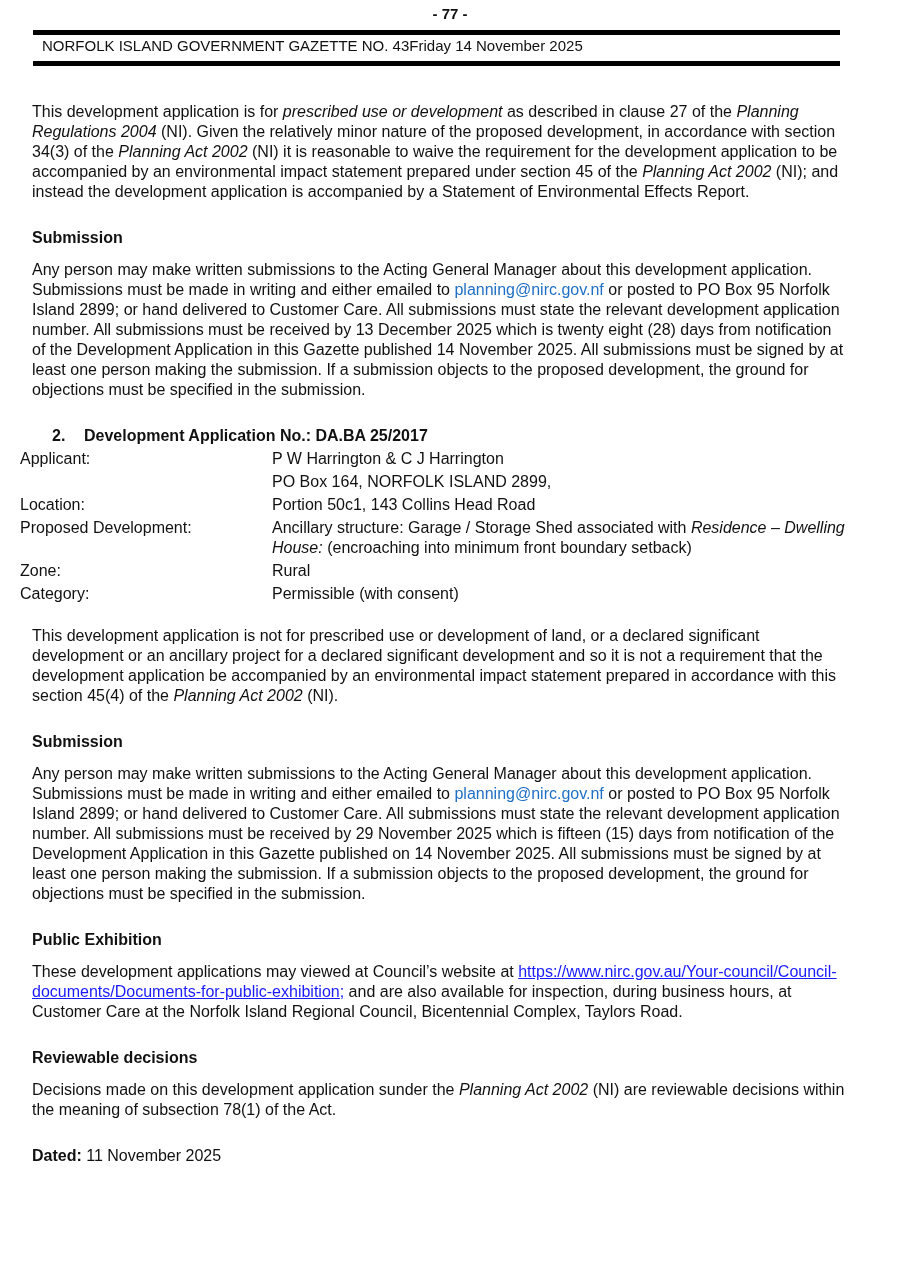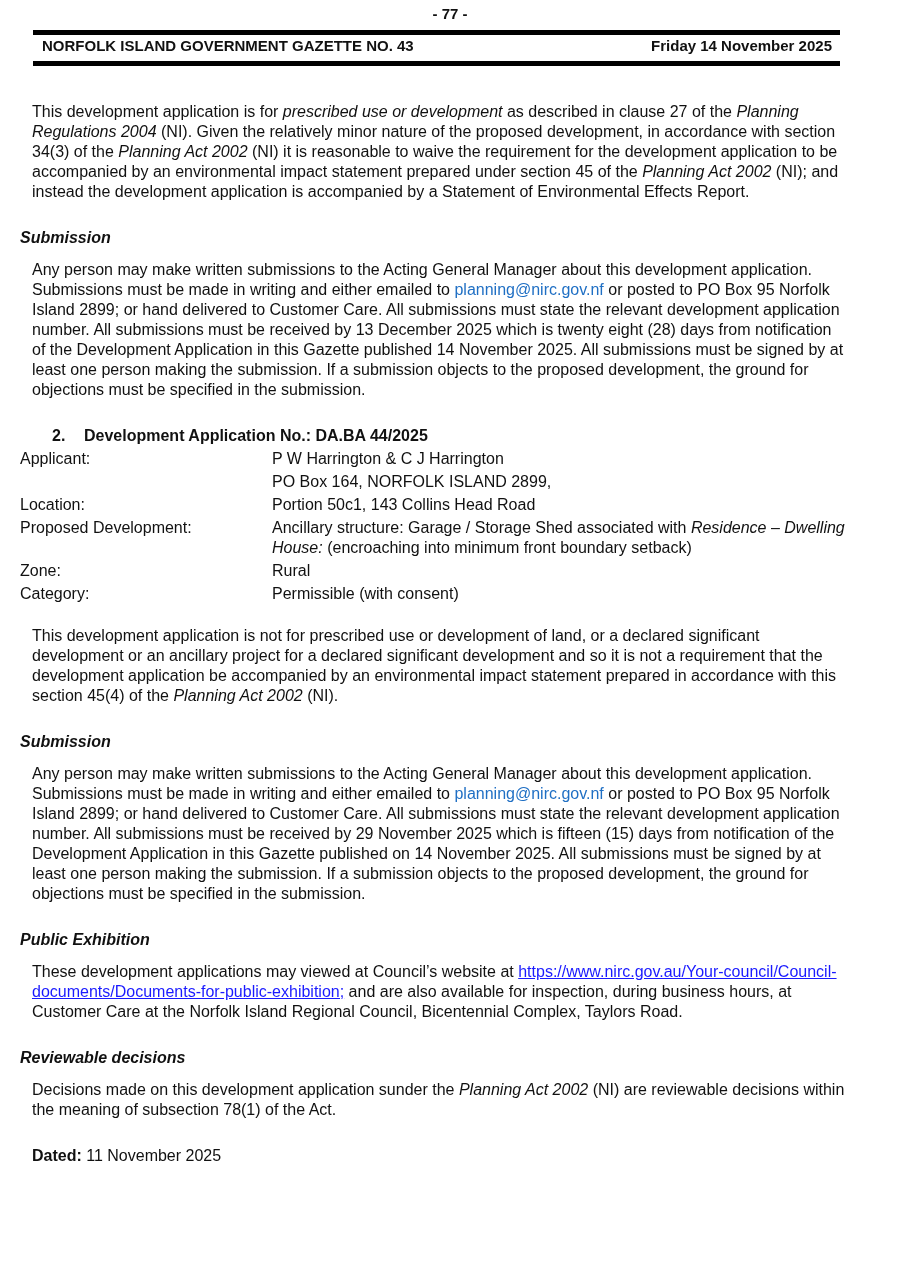--- a/index.html
+++ b/index.html
@@ -10,27 +10,27 @@
   }
   .page-num {
     position: absolute; top: 5px; left: 0; width: 900px; text-align: center;
     font-weight: bold; font-size: 15px;
   }
   .rule { position: absolute; left: 33px; width: 807px; height: 5px; background: #000; }
   .rule.top { top: 30px; }
   .rule.bottom { top: 61px; }
   .masthead {
     position: absolute; top: 37px; left: 42px; width: 790px;
-    display: flex; justify-content: space-between;
-    font-weight: bold; font-size: 15px;
+    display: flex; 
+    font-weight: normal; font-size: 15px;
   }
   .content { position: absolute; left: 20px; top: 90px; width: 840px; line-height: 20px; }
   p { margin: 12px; }
   .para { margin-bottom: 26px; }
-  .heading { font-weight: bold; margin: 0; font-style: italic; }
+  .heading { font-weight: bold; margin: 12px; }
   .link-blue { color: #1f6fc4; }
   .link-url { color: #1a1aff; text-decoration: underline; }
   .app-title { font-weight: bold; margin: 0 0 3px 32px; }
   .app-title .num { display: inline-block; width: 32px; }
   .detail-row { display: flex; margin-bottom: 3px; }
   .detail-label { width: 252px; flex-shrink: 0; }
   .detail-value { flex: 1; }
   .details { margin-bottom: 22px; }
   .dated { margin-top: 26px; }
   .signature { text-align: right; margin-top: 6px; padding-right: 7px; }
@@ -52,21 +52,21 @@
 <div class="content">
 
   <p class="para"><span>This development application is for </span><em>prescribed use or development</em><span> as described in clause 27 of the </span><em>Planning Regulations 2004</em><span> (NI). Given the relatively minor nature of the proposed development, in accordance with section 34(3) of the </span><em>Planning Act 2002</em><span> (NI) it is reasonable to waive the requirement for the development application to be accompanied by an environmental impact statement prepared under section 45 of the </span><em>Planning Act 2002</em><span> (NI); and instead the development application is accompanied by a Statement of Environmental Effects Report.</span></p>
 
   <section>
     <p class="heading">Submission</p>
     <p class="para"><span>Any person may make written submissions to the Acting General Manager about this development application. Submissions must be made in writing and either emailed to </span><a class="link-blue">planning@nirc.gov.nf</a><span> or posted to PO Box 95 Norfolk Island 2899; or hand delivered to Customer Care. All submissions must state the relevant development application number. All submissions must be received by 13 December 2025 which is twenty eight (28) days from notification of the Development Application in this Gazette published 14 November 2025. All submissions must be signed by at least one person making the submission. If a submission objects to the proposed development, the ground for objections must be specified in the submission.</span></p>
   </section>
 
   <section>
-    <p class="app-title"><span class="num">2.</span><span>Development Application No.: DA.BA 44/2025</span></p>
+    <p class="app-title"><span class="num">2.</span><span>Development Application No.: DA.BA 25/2017</span></p>
     <div class="details">
       <div class="detail-row">
         <span class="detail-label">Applicant:</span>
         <span class="detail-value">P W Harrington &amp; C J Harrington</span>
       </div>
       <div class="detail-row">
         <span class="detail-label"></span>
         <span class="detail-value">PO Box 164, NORFOLK ISLAND 2899,</span>
       </div>
       <div class="detail-row">

